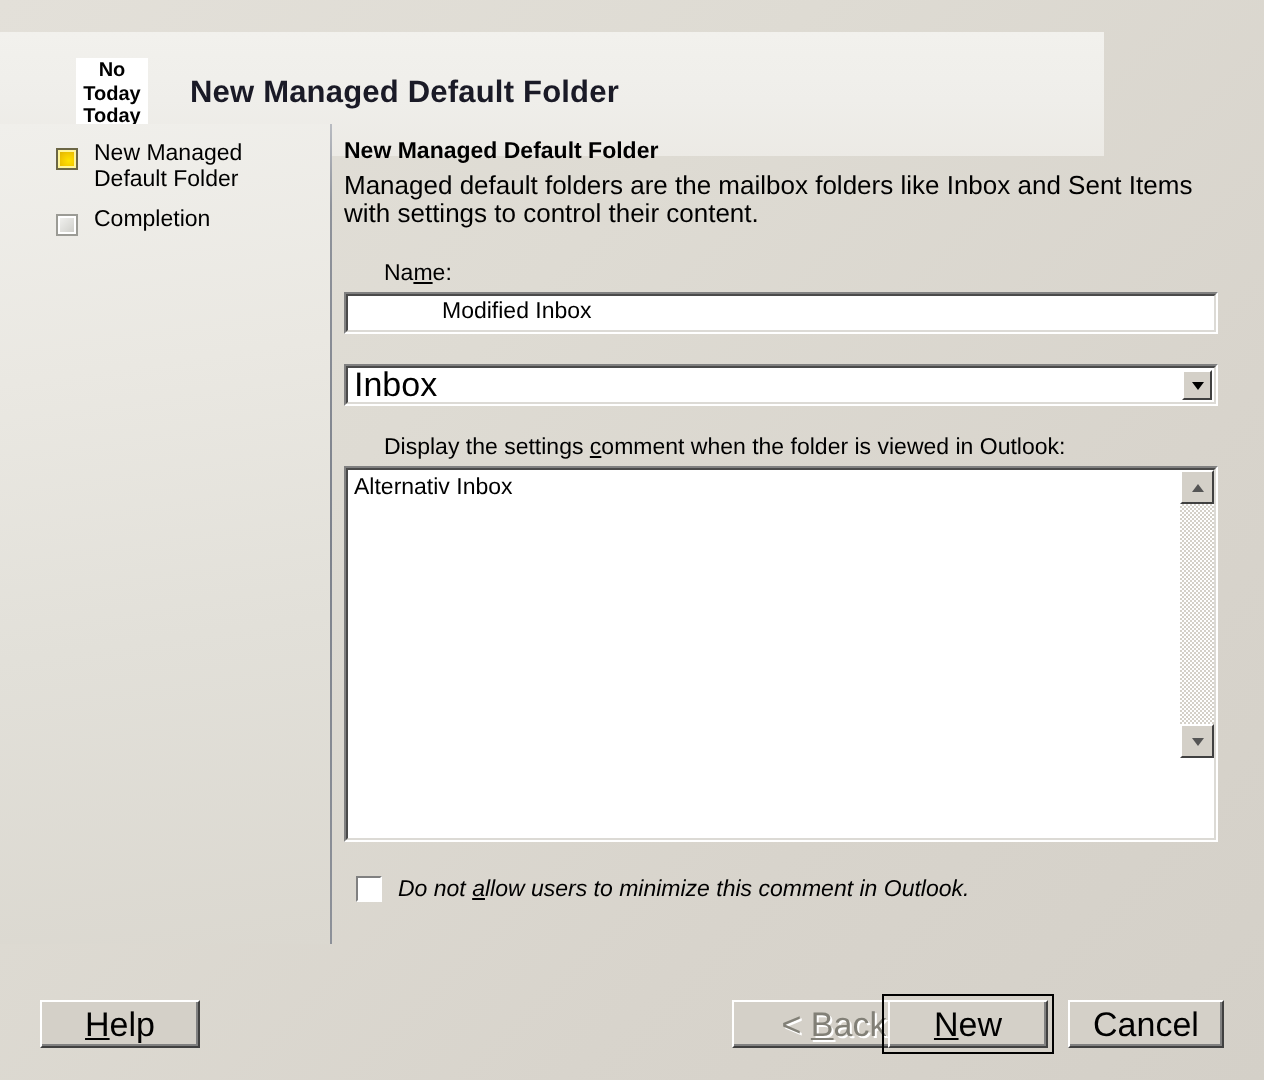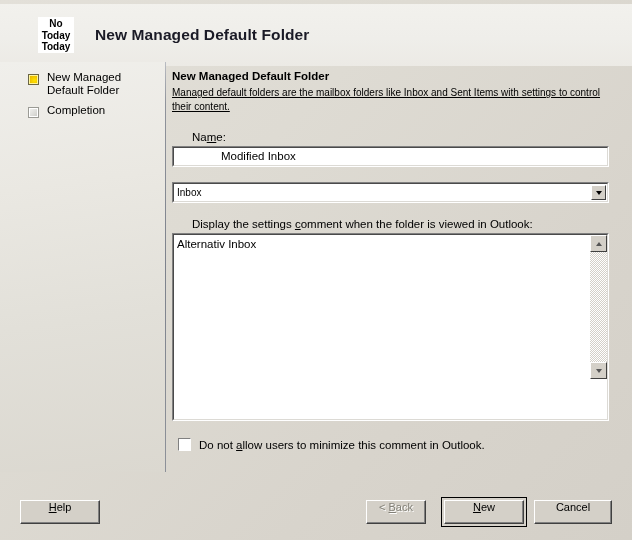--- a/index.html
+++ b/index.html
@@ -21,22 +21,22 @@
     position: relative;
     width: 632px;
     height: 540px;
     background: linear-gradient(135deg, #e3e0d9 0%, #dedbd3 35%, #d8d4cc 70%, #d4d0c8 100%);
     box-sizing: border-box;
   }
 
   
   #header {
     position: absolute;
-    left: 0; top: 4px;
-    width: 632px; height: 62px;
+    left: 0; top: 16px;
+    width: 552px; height: 62px;
     background: linear-gradient(180deg, #f2f1ed 0%, #efeeea 55%, #eceae5 100%);
     display: flex;
     align-items: center;
   }
   #header-icon {
     margin-left: 38px;
     width: 36px;
     height: 36px;
     background: #ffffff;
     color: #000000;
@@ -106,25 +106,24 @@
     position: absolute;
     left: 172px; top: 70px;
     width: 437px;
   }
   #pane-title {
     font-size: 11.5px;
     font-weight: bold;
     margin-bottom: 4px;
   }
   #pane-desc {
-    font-size: 10px;
+    font-size: 13px;
     line-height: 14px;
     margin-bottom: 17px;
     width: 437px;
-    text-decoration: underline;
   }
 
   .field-label {
     font-size: 11.5px;
     margin-bottom: 3px;
     padding-left: 20px;
   }
   .field-label u { text-decoration: underline; }
 
   
@@ -160,21 +159,21 @@
     margin-left: 44px;
   }
 
   
   #folder-type-combo {
     width: 437px; height: 21px;
     margin-bottom: 15px;
     position: relative;
   }
   #folder-type-value {
-    font-size: 10px;
+    font-size: 17px;
     line-height: 17px;
     padding-left: 3px;
     white-space: nowrap;
     overflow: hidden;
   }
   #combo-arrow-button {
     position: absolute;
     right: 2px; top: 2px;
     width: 15px; height: 15px;
     background: #d4d0c8;
@@ -248,20 +247,21 @@
     border-left: 3.5px solid transparent;
     border-right: 3.5px solid transparent;
     border-top: 4px solid #555555;
   }
 
   
   #minimize-row {
     display: flex;
     align-items: center;
     margin-left: 6px;
+    font-style: italic;
   }
   #minimize-checkbox {
     width: 13px; height: 13px;
     background: #ffffff;
     border-top: 1px solid #808080;
     border-left: 1px solid #808080;
     border-right: 1px solid #ffffff;
     border-bottom: 1px solid #ffffff;
     box-sizing: border-box;
     margin-right: 8px;
@@ -274,35 +274,35 @@
     position: absolute;
     height: 24px;
     background: #d4d0c8;
     border-top: 1px solid #ffffff;
     border-left: 1px solid #ffffff;
     border-right: 1px solid #404040;
     border-bottom: 1px solid #404040;
     box-shadow: inset -1px -1px 0 #808080;
     box-sizing: border-box;
     font-family: "Liberation Sans", sans-serif;
-    font-size: 11px;
+    font-size: 17px;
     color: #000000;
     display: flex;
-    align-items: flex-start;
+    align-items: flex-end;
     justify-content: center;
     cursor: default;
   }
   .btn.disabled { color: #828077; text-shadow: 1px 1px 0 #ffffff; }
   .btn-default-frame {
     position: absolute;
     border: 1px solid #000000;
     box-sizing: border-box;
   }
   #help-button { left: 20px; top: 500px; width: 80px; }
-  #back-button { left: 366px; top: 500px; width: 60px; }
+  #back-button { left: 366px; top: 500px; width: 102px; }
   #new-button-frame { left: 441px; top: 497px; width: 86px; height: 30px; }
   #new-button { left: 444px; top: 500px; width: 80px; }
   #cancel-button { left: 534px; top: 500px; width: 78px; }
   u.accel { text-decoration: underline; }
 </style>
 </head>
 <body>
 
 <div id="wizard-window">
 

